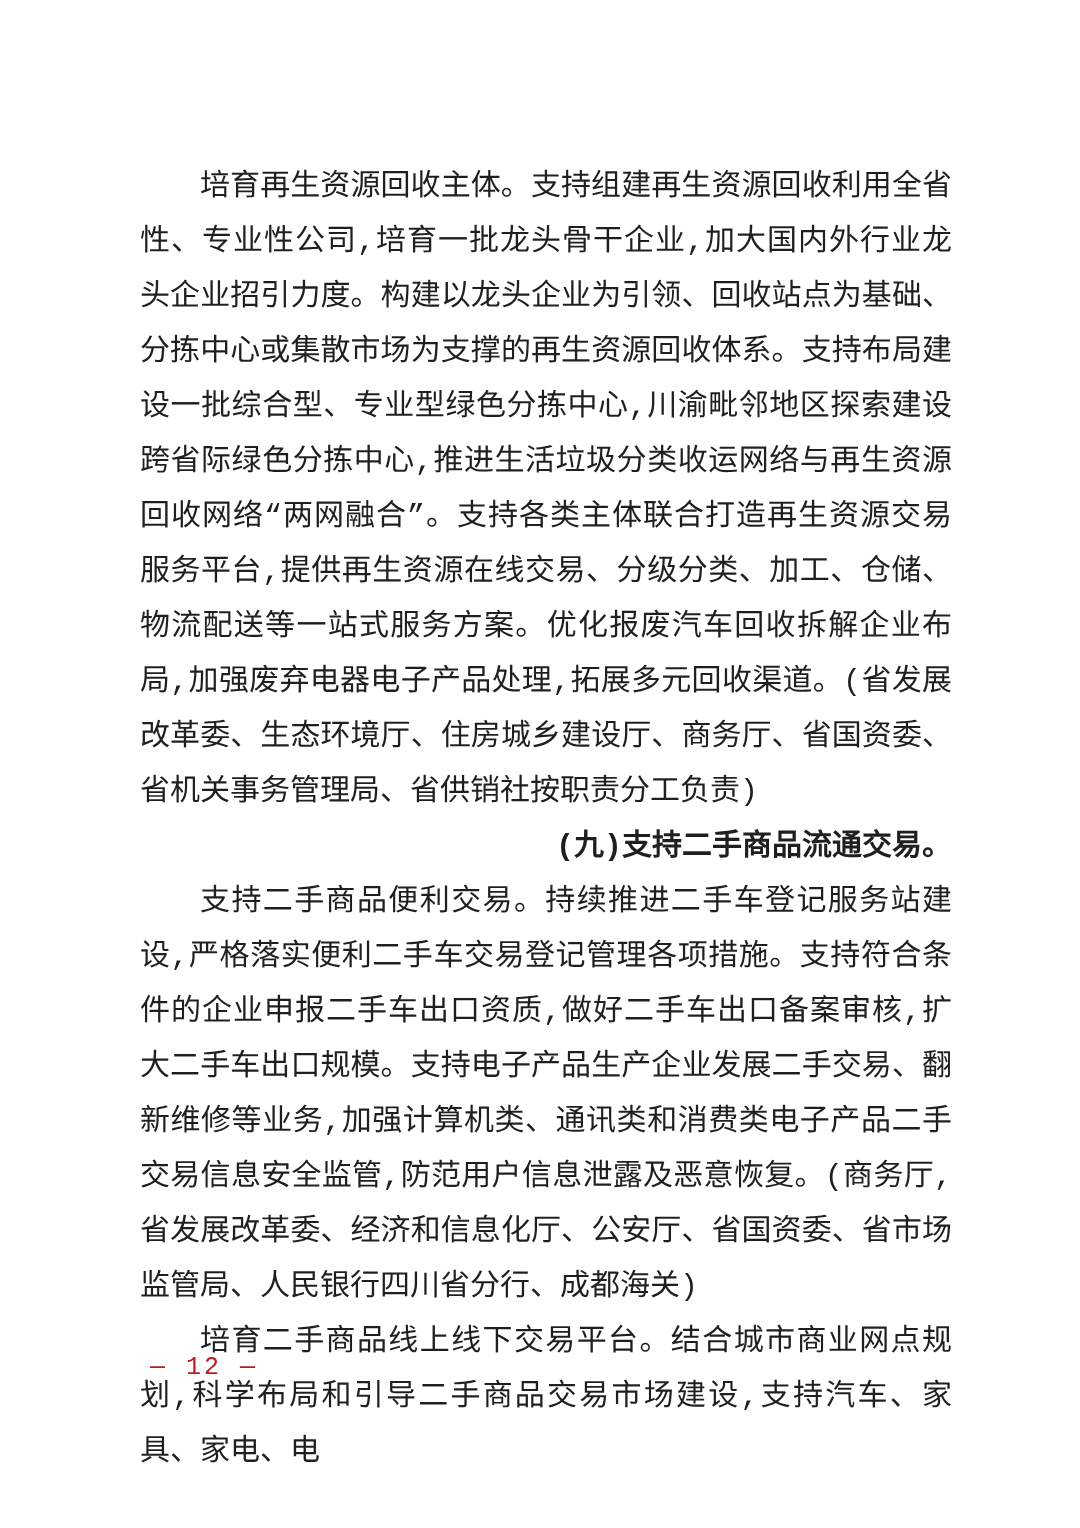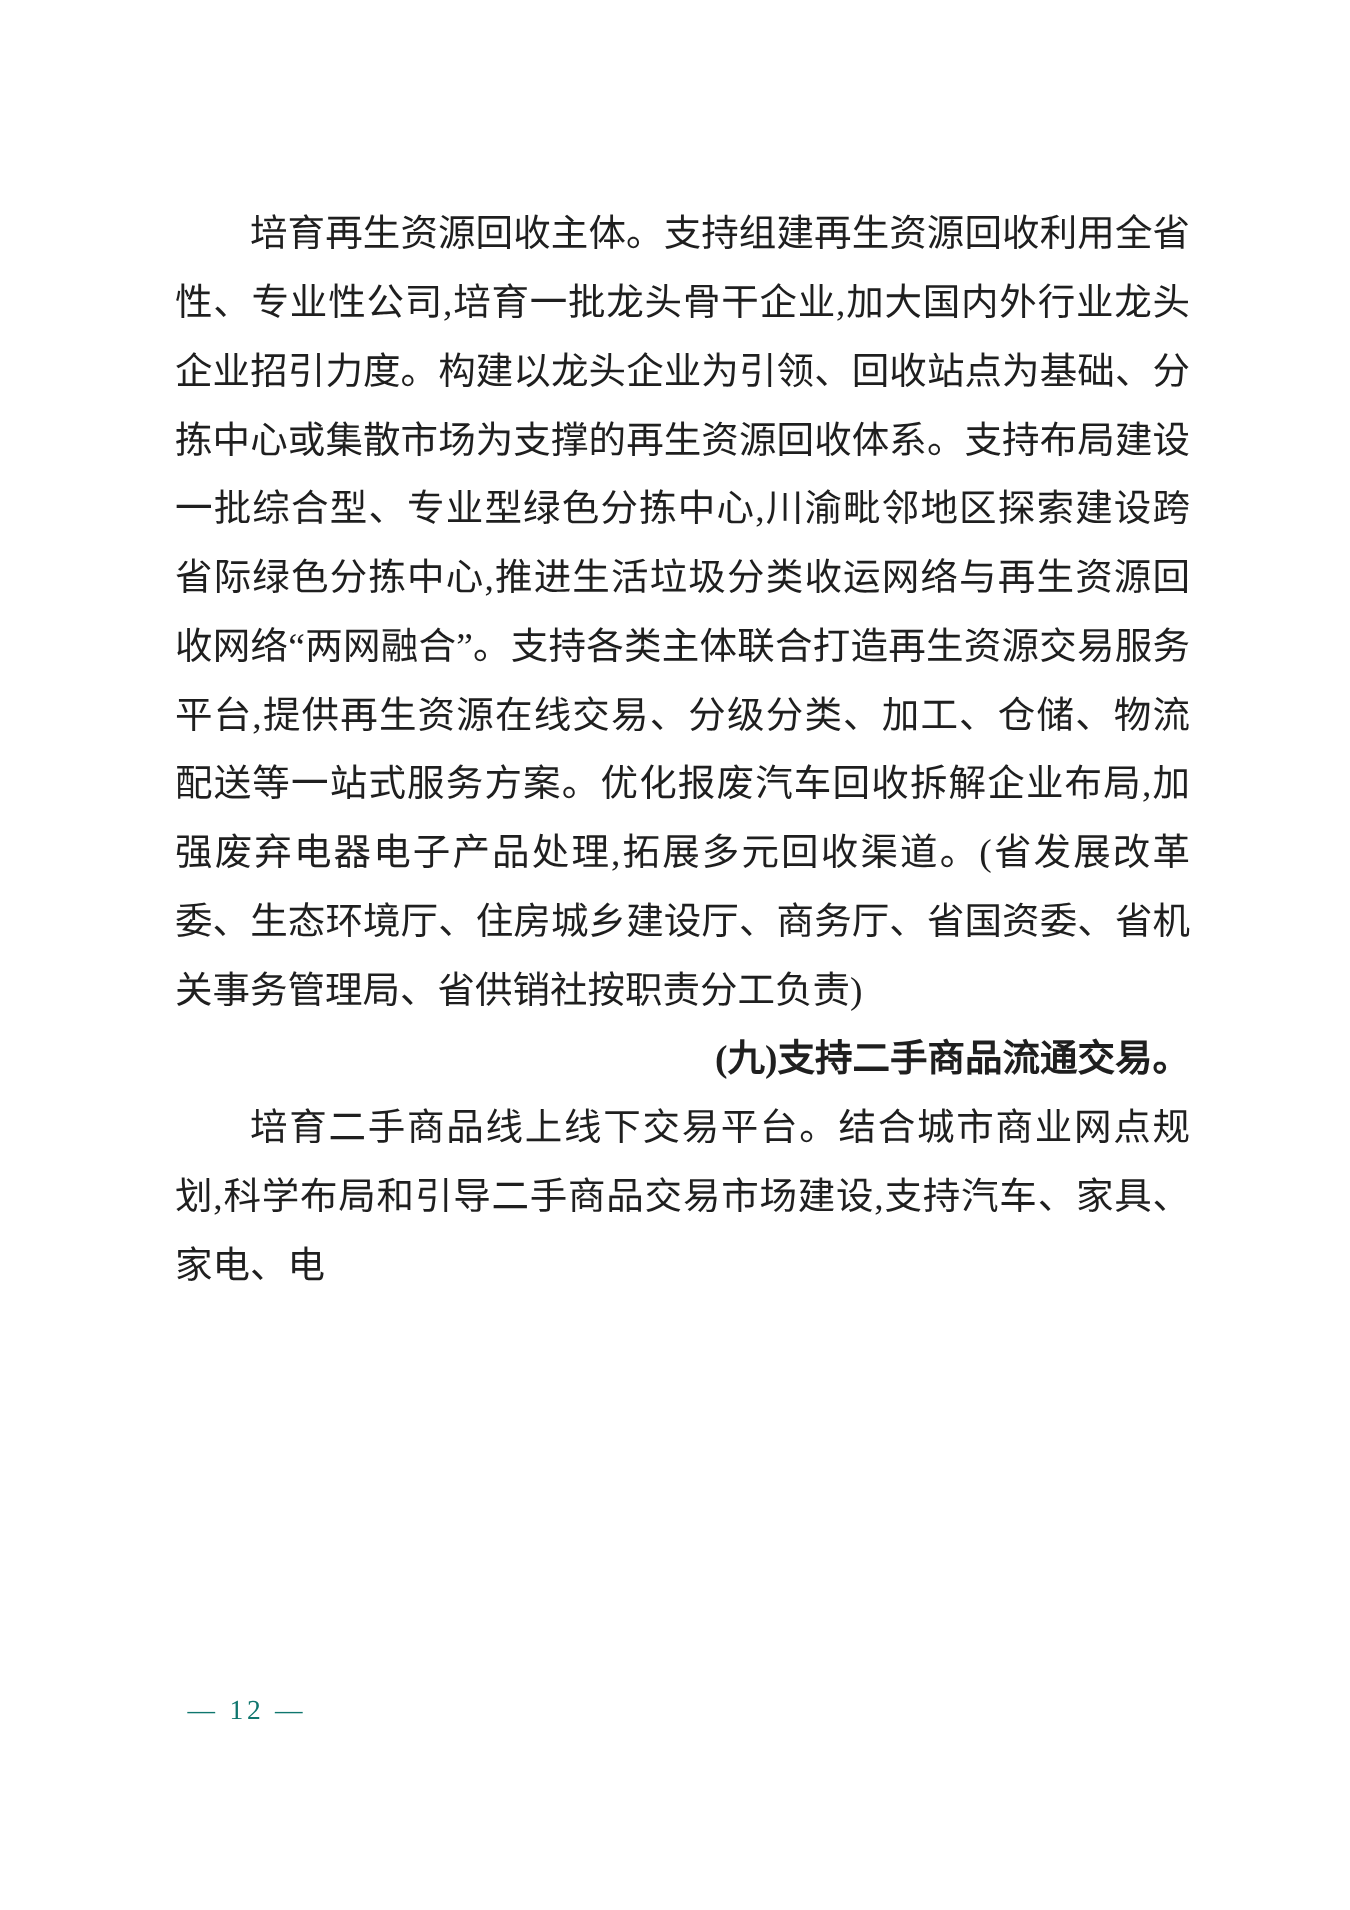--- a/index.html
+++ b/index.html
@@ -6,21 +6,21 @@
     margin: 0;
     padding: 0;
     background: #ffffff;
   }
   .page {
     position: relative;
     width: 1080px;
     height: 1528px;
     background: #ffffff;
     overflow: hidden;
-    font-family: Liberation Serif, serif;
+    font-family: Liberation Mono, monospace;
   }
   .text-block {
     position: absolute;
     left: 140px;
     top: 160px;
     width: 812px;
   }
   p.para {
     margin: 0;
     padding: 0;
@@ -34,29 +34,30 @@
     overflow-wrap: break-word;
   }
   p.para.heading {
     font-weight: 700;
     text-align: right;
   }
   .footer {
     position: absolute;
     left: 150px;
     top: 1345px;
-    font-size: 22px;
+    font-size: 25px;
     line-height: 46px;
-    color: #0f766e;
+    color: #b91c1c;
     letter-spacing: 3px;
   }
 </style>
 </head>
 <body>
 
 <div class="page">
   <div class="text-block">
     <p class="para">培育再生资源回收主体。支持组建再生资源回收利用全省性、专业性公司,培育一批龙头骨干企业,加大国内外行业龙头企业招引力度。构建以龙头企业为引领、回收站点为基础、分拣中心或集散市场为支撑的再生资源回收体系。支持布局建设一批综合型、专业型绿色分拣中心,川渝毗邻地区探索建设跨省际绿色分拣中心,推进生活垃圾分类收运网络与再生资源回收网络“两网融合”。支持各类主体联合打造再生资源交易服务平台,提供再生资源在线交易、分级分类、加工、仓储、物流配送等一站式服务方案。优化报废汽车回收拆解企业布局,加强废弃电器电子产品处理,拓展多元回收渠道。(省发展改革委、生态环境厅、住房城乡建设厅、商务厅、省国资委、省机关事务管理局、省供销社按职责分工负责)</p>
     <p class="para heading">(九)支持二手商品流通交易。</p>
+    <p class="para">支持二手商品便利交易。持续推进二手车登记服务站建设,严格落实便利二手车交易登记管理各项措施。支持符合条件的企业申报二手车出口资质,做好二手车出口备案审核,扩大二手车出口规模。支持电子产品生产企业发展二手交易、翻新维修等业务,加强计算机类、通讯类和消费类电子产品二手交易信息安全监管,防范用户信息泄露及恶意恢复。(商务厅,省发展改革委、经济和信息化厅、公安厅、省国资委、省市场监管局、人民银行四川省分行、成都海关)</p>
     <p class="para">培育二手商品线上线下交易平台。结合城市商业网点规划,科学布局和引导二手商品交易市场建设,支持汽车、家具、家电、电</p>
   </div>
   <div class="footer">— 12 —</div>
 </div>
 
 </body></html>

